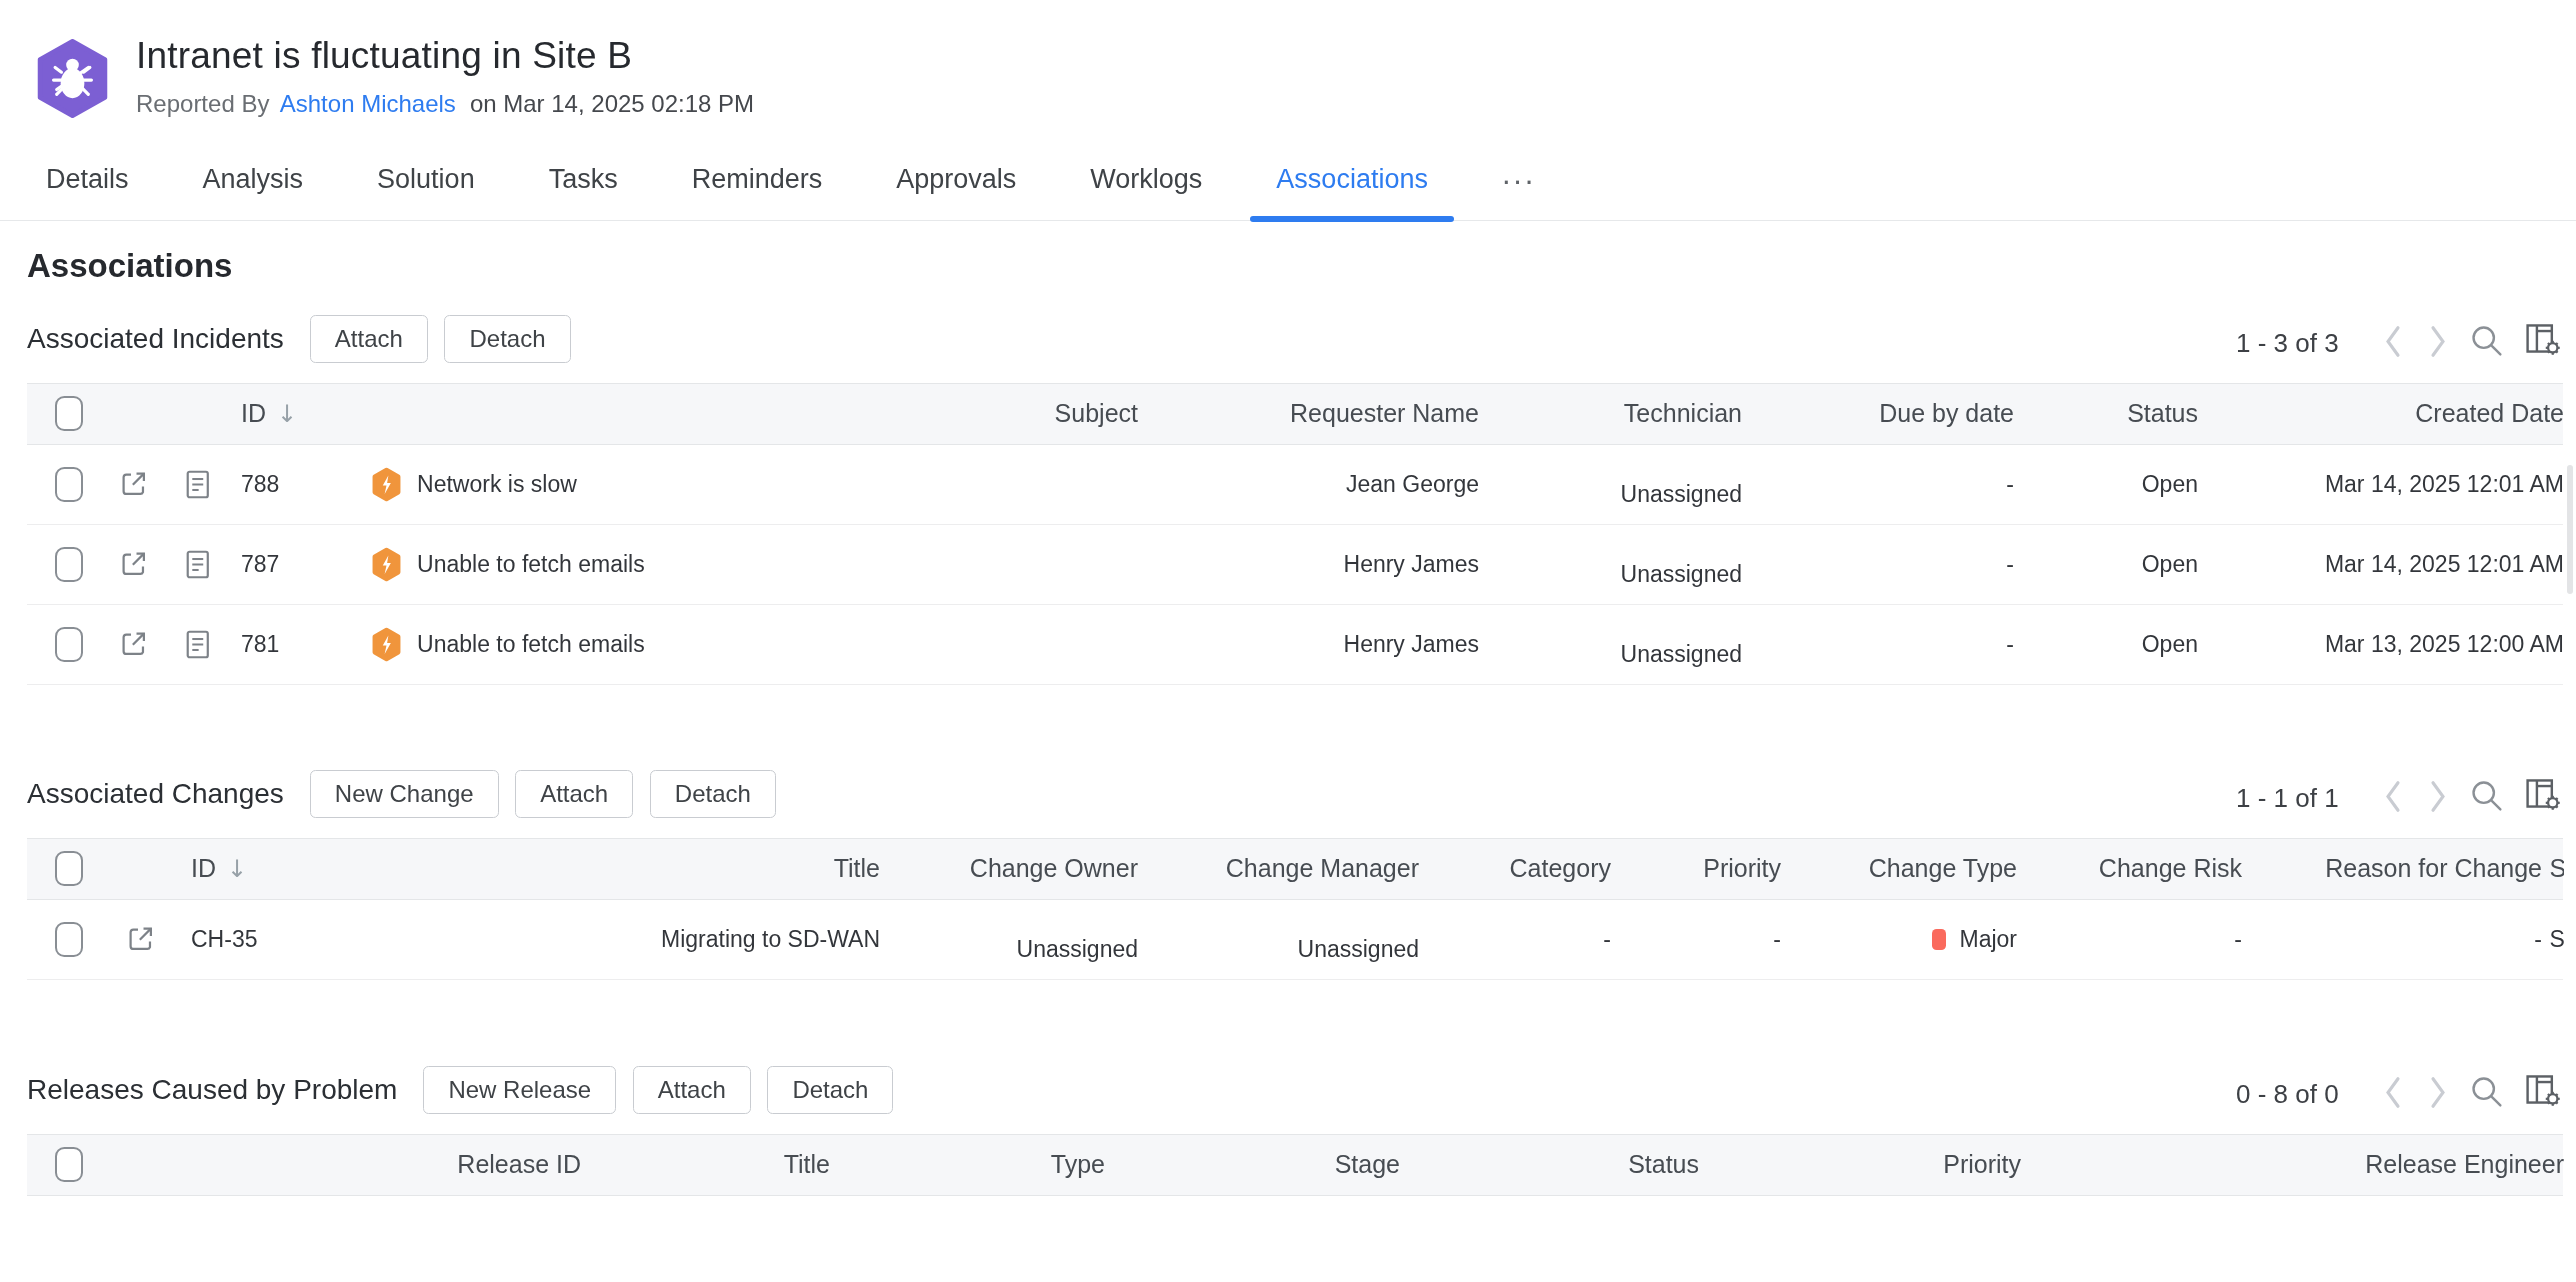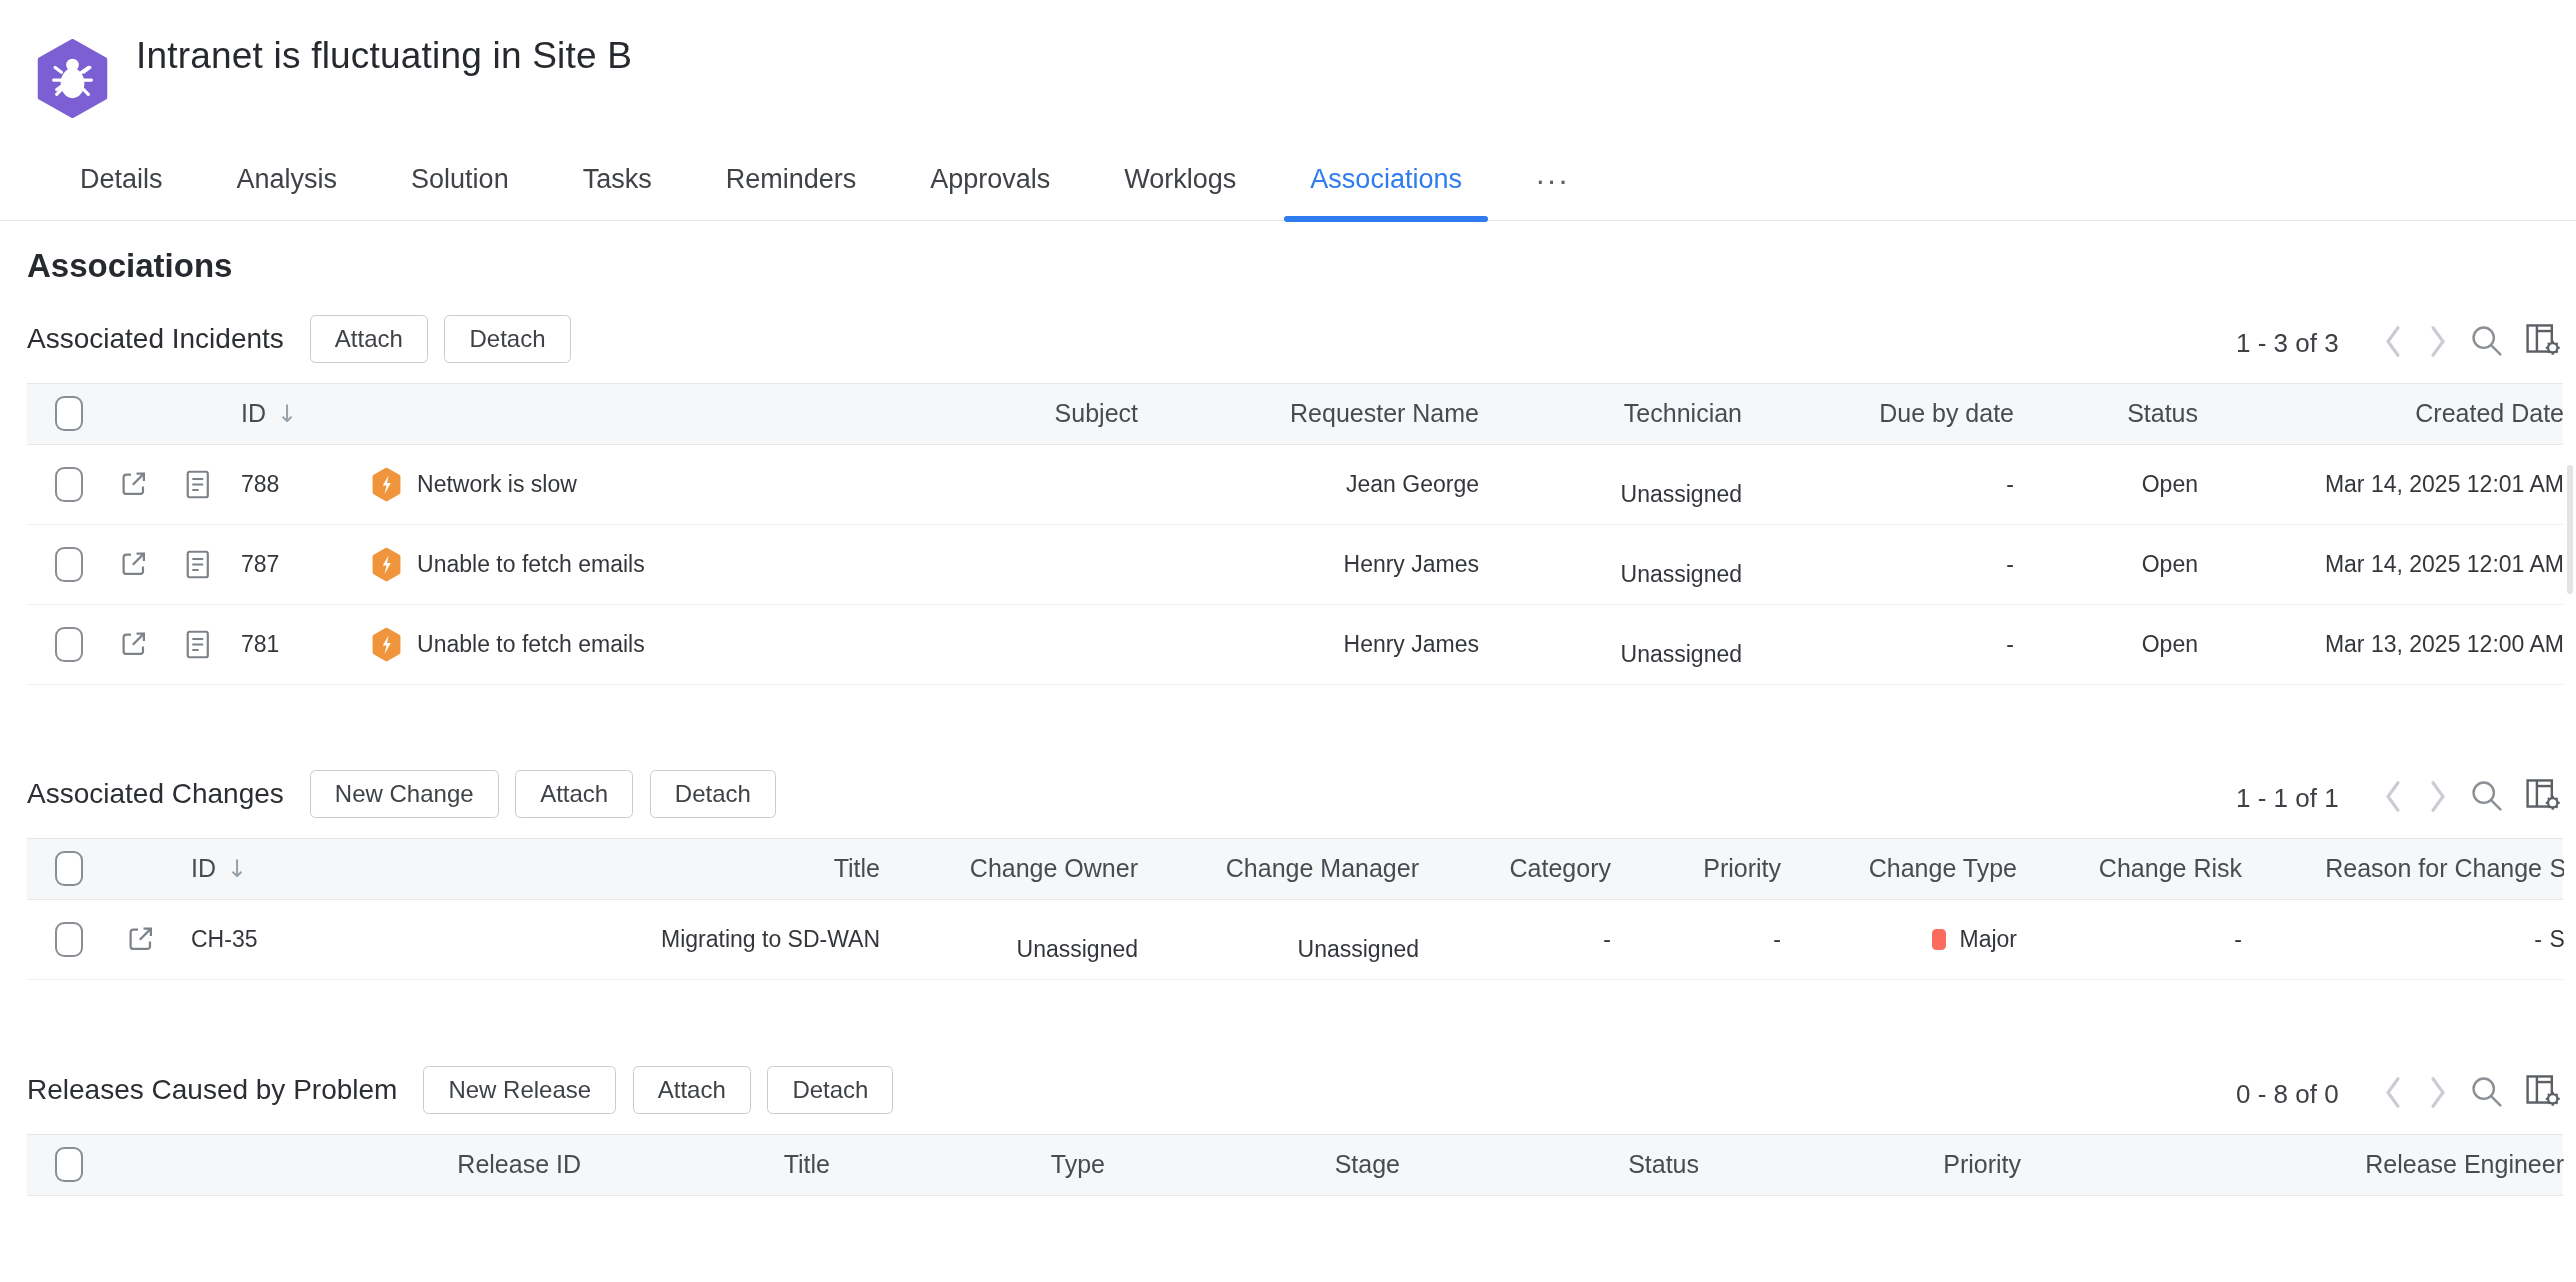--- a/index.html
+++ b/index.html
@@ -10,21 +10,21 @@
   .app-header { display:flex; padding:33px 0 0 33px; height:138px; }
   .problem-badge { width:79px; height:79px; flex:0 0 79px; margin-top:5.5px; }
   .header-text { margin-left:24px; margin-top:1.8px; }
   .page-title { font-size:37px; font-weight:400; color:#26292e; letter-spacing:0.2px; }
   .reported-line { margin-top:13px; font-size:24px; color:#6a6e73; }
   .reporter-link { color:#2e7cf0; margin:0 3.7px; cursor:pointer; }
   .reported-on { color:#45484d; margin-left:3.7px; }
 
   
   .tabbar { display:flex; align-items:center; height:83px; border-bottom:1.8px solid #e6e8ea;
-            padding-left:80px; }
+            padding-left:46px; }
   .tab { position:relative; font-size:27px; color:#3f4347; margin-right:74px; height:83px;
          display:flex; align-items:center; cursor:pointer; white-space:nowrap; }
   .tab.active { color:#2e7cf0; font-weight:500; }
   .tab.active::after { content:""; position:absolute; left:-26px; right:-26px; bottom:-1.8px;
                        height:6.4px; background:#2e7cf0; border-radius:3.7px; }
   .tab-more { font-size:31px; color:#5f6368; letter-spacing:2.8px; cursor:pointer; margin-top:-9.2px;}
 
   
   .content { padding:0 13px 0 27px; }
   .assoc-heading { margin-top:26px; font-size:33px; font-weight:700; color:#26292e; }
@@ -83,20 +83,25 @@
         <line x1="38" y1="62" x2="30" y2="70"></line>
       <line x1="64" y1="42" x2="72" y2="36"></line>
         <line x1="64" y1="52" x2="74" y2="52"></line>
         <line x1="62" y1="62" x2="70" y2="70"></line>
     </g>
     <ellipse cx="50" cy="56" rx="15" ry="19" fill="#ffffff"></ellipse>
     <circle cx="50" cy="33" r="8" fill="#ffffff"></circle>
   </svg>
   <div class="header-text">
     <div class="page-title">Intranet is fluctuating in Site B</div>
+    <div class="reported-line">
+      <span>Reported By</span>
+      <span class="reporter-link">Ashton Michaels</span>
+      <span class="reported-on">on Mar 14, 2025 02:18 PM</span>
+    </div>
   </div>
 </div>
 
 <div class="tabbar">
   <div class="tab">Details</div>
   <div class="tab">Analysis</div>
   <div class="tab">Solution</div>
   <div class="tab">Tasks</div>
   <div class="tab">Reminders</div>
   <div class="tab">Approvals</div>

